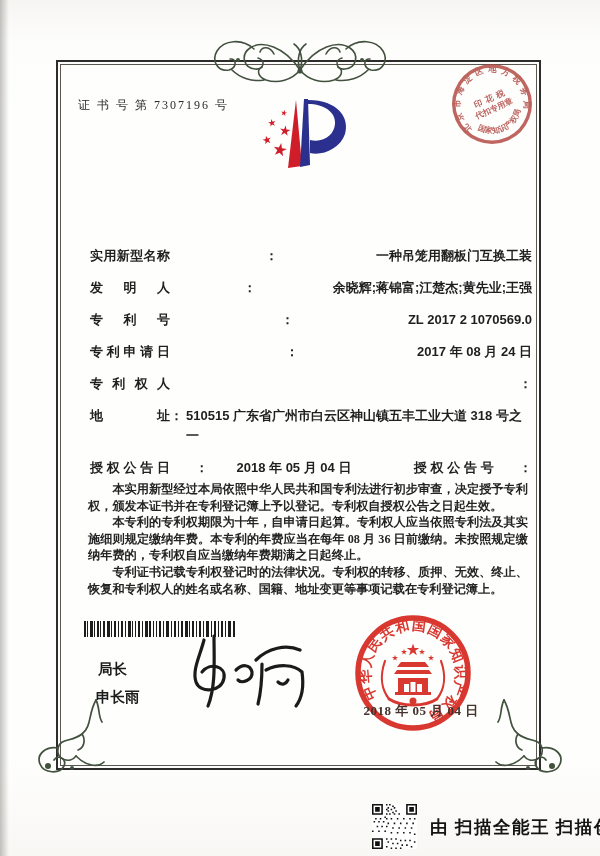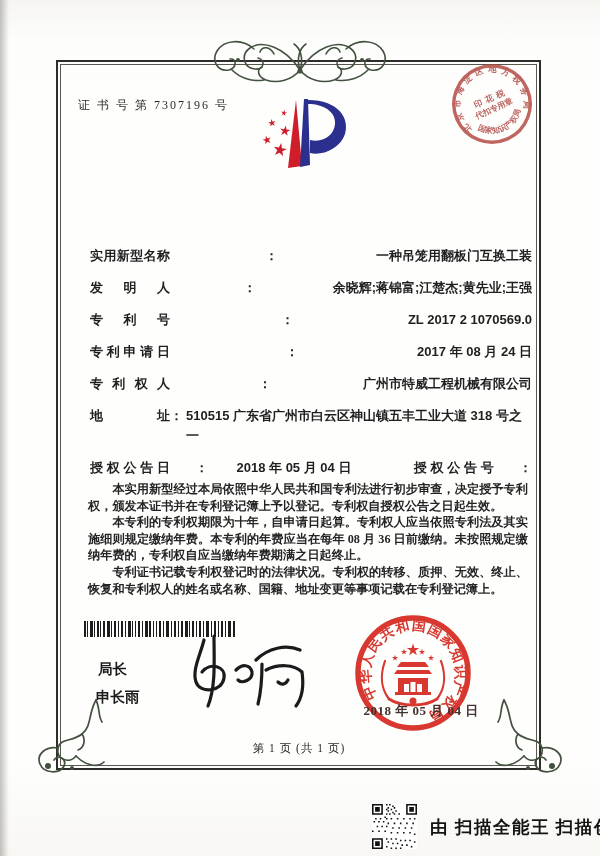--- a/index.html
+++ b/index.html
@@ -138,21 +138,20 @@
       <span class="val">ZL 2017 2 1070569.0</span>
     </div>
     <div class="row">
       <span class="lbl">专利申请日</span>
         <span class="colon">：</span>
       <span class="val">2017 年 08 月 24 日</span>
     </div>
     <div class="row">
       <span class="lbl">专利权人</span>
         <span class="colon">：</span>
-      <span class="val">广州市特威工程机械有限公司</span>
     </div>
     <div class="row">
       <span class="lbl">地址</span>
         <span class="colon">：</span>
       <span class="val val-addr">510515 广东省广州市白云区神山镇五丰工业大道 318 号之一</span>
     </div>
     <div class="row">
       <span class="lbl">授权公告日</span>
         <span class="colon">：</span>
       <span class="val val-fixed">2018 年 05 月 04 日</span>
@@ -219,21 +218,20 @@
         <g fill="none" stroke="#d5281e" stroke-linecap="round">
           <path d="M-28,-14 C-33,0 -32,14 -24,24" stroke-width="2.2"></path>
           <path d="M28,-14 C33,0 32,14 24,24" stroke-width="2.2"></path>
           <path d="M-24,24 C-12,32 12,32 24,24" stroke-width="2.8"></path>
         </g>
       </g>
     </g>
   </svg>
   <div class="seal-date">2018 年 05 月 04 日</div>
 
-  <div class="footer">第 1 页 (共 1 页)</div>
 
   <div class="scanner-row">
     <svg width="45" height="45" viewBox="0 0 29 29">
       <rect width="29" height="29" fill="#ffffff"></rect>
       <path fill="#111111" fill-rule="evenodd" d="M0,0h7v7h-7z M1,1h5v5h-5z M2,2h3v3h-3z
            M22,0h7v7h-7z M23,1h5v5h-5z M24,2h3v3h-3z
            M0,22h7v7h-7z M1,23h5v5h-5z M2,24h3v3h-3z"></path>
       <path fill="#111111" d="M9,0h1v1h-1z M11,0h1v1h-1z M13,1h1v1h-1z M10,2h1v1h-1z M14,2h1v1h-1z M9,3h1v1h-1z M12,3h1v1h-1z M15,4h1v1h-1z M10,4h1v1h-1z M13,5h1v1h-1z M9,6h1v1h-1z M11,6h1v1h-1z M14,6h1v1h-1z M17,6h1v1h-1z M8,8h1v1h-1z M2,9h1v1h-1z M5,9h1v1h-1z M9,9h1v1h-1z M12,9h1v1h-1z M16,9h1v1h-1z M20,9h1v1h-1z M24,9h1v1h-1z M27,9h1v1h-1z M1,11h1v1h-1z M4,11h1v1h-1z M7,11h1v1h-1z M10,12h1v1h-1z M14,12h1v1h-1z M18,12h1v1h-1z M22,12h1v1h-1z M26,12h1v1h-1z M3,14h1v1h-1z M6,14h1v1h-1z M9,14h1v1h-1z M13,15h1v1h-1z M17,15h1v1h-1z M21,15h1v1h-1z M25,15h1v1h-1z M0,17h1v1h-1z M4,17h1v1h-1z M8,17h1v1h-1z M12,18h1v1h-1z M16,18h1v1h-1z M20,18h1v1h-1z M24,18h1v1h-1z M27,19h1v1h-1z M9,22h1v1h-1z M12,22h1v1h-1z M15,22h1v1h-1z M18,23h1v1h-1z M21,23h1v1h-1z M24,23h1v1h-1z M27,24h1v1h-1z M10,24h1v1h-1z M13,25h1v1h-1z M16,25h1v1h-1z M19,26h1v1h-1z M22,26h1v1h-1z M25,27h1v1h-1z M9,27h1v1h-1z M12,28h1v1h-1z M15,28h1v1h-1z M18,28h1v1h-1z"></path>
     </svg>
     <span class="scanner-caption">由 扫描全能王 扫描创建</span>

